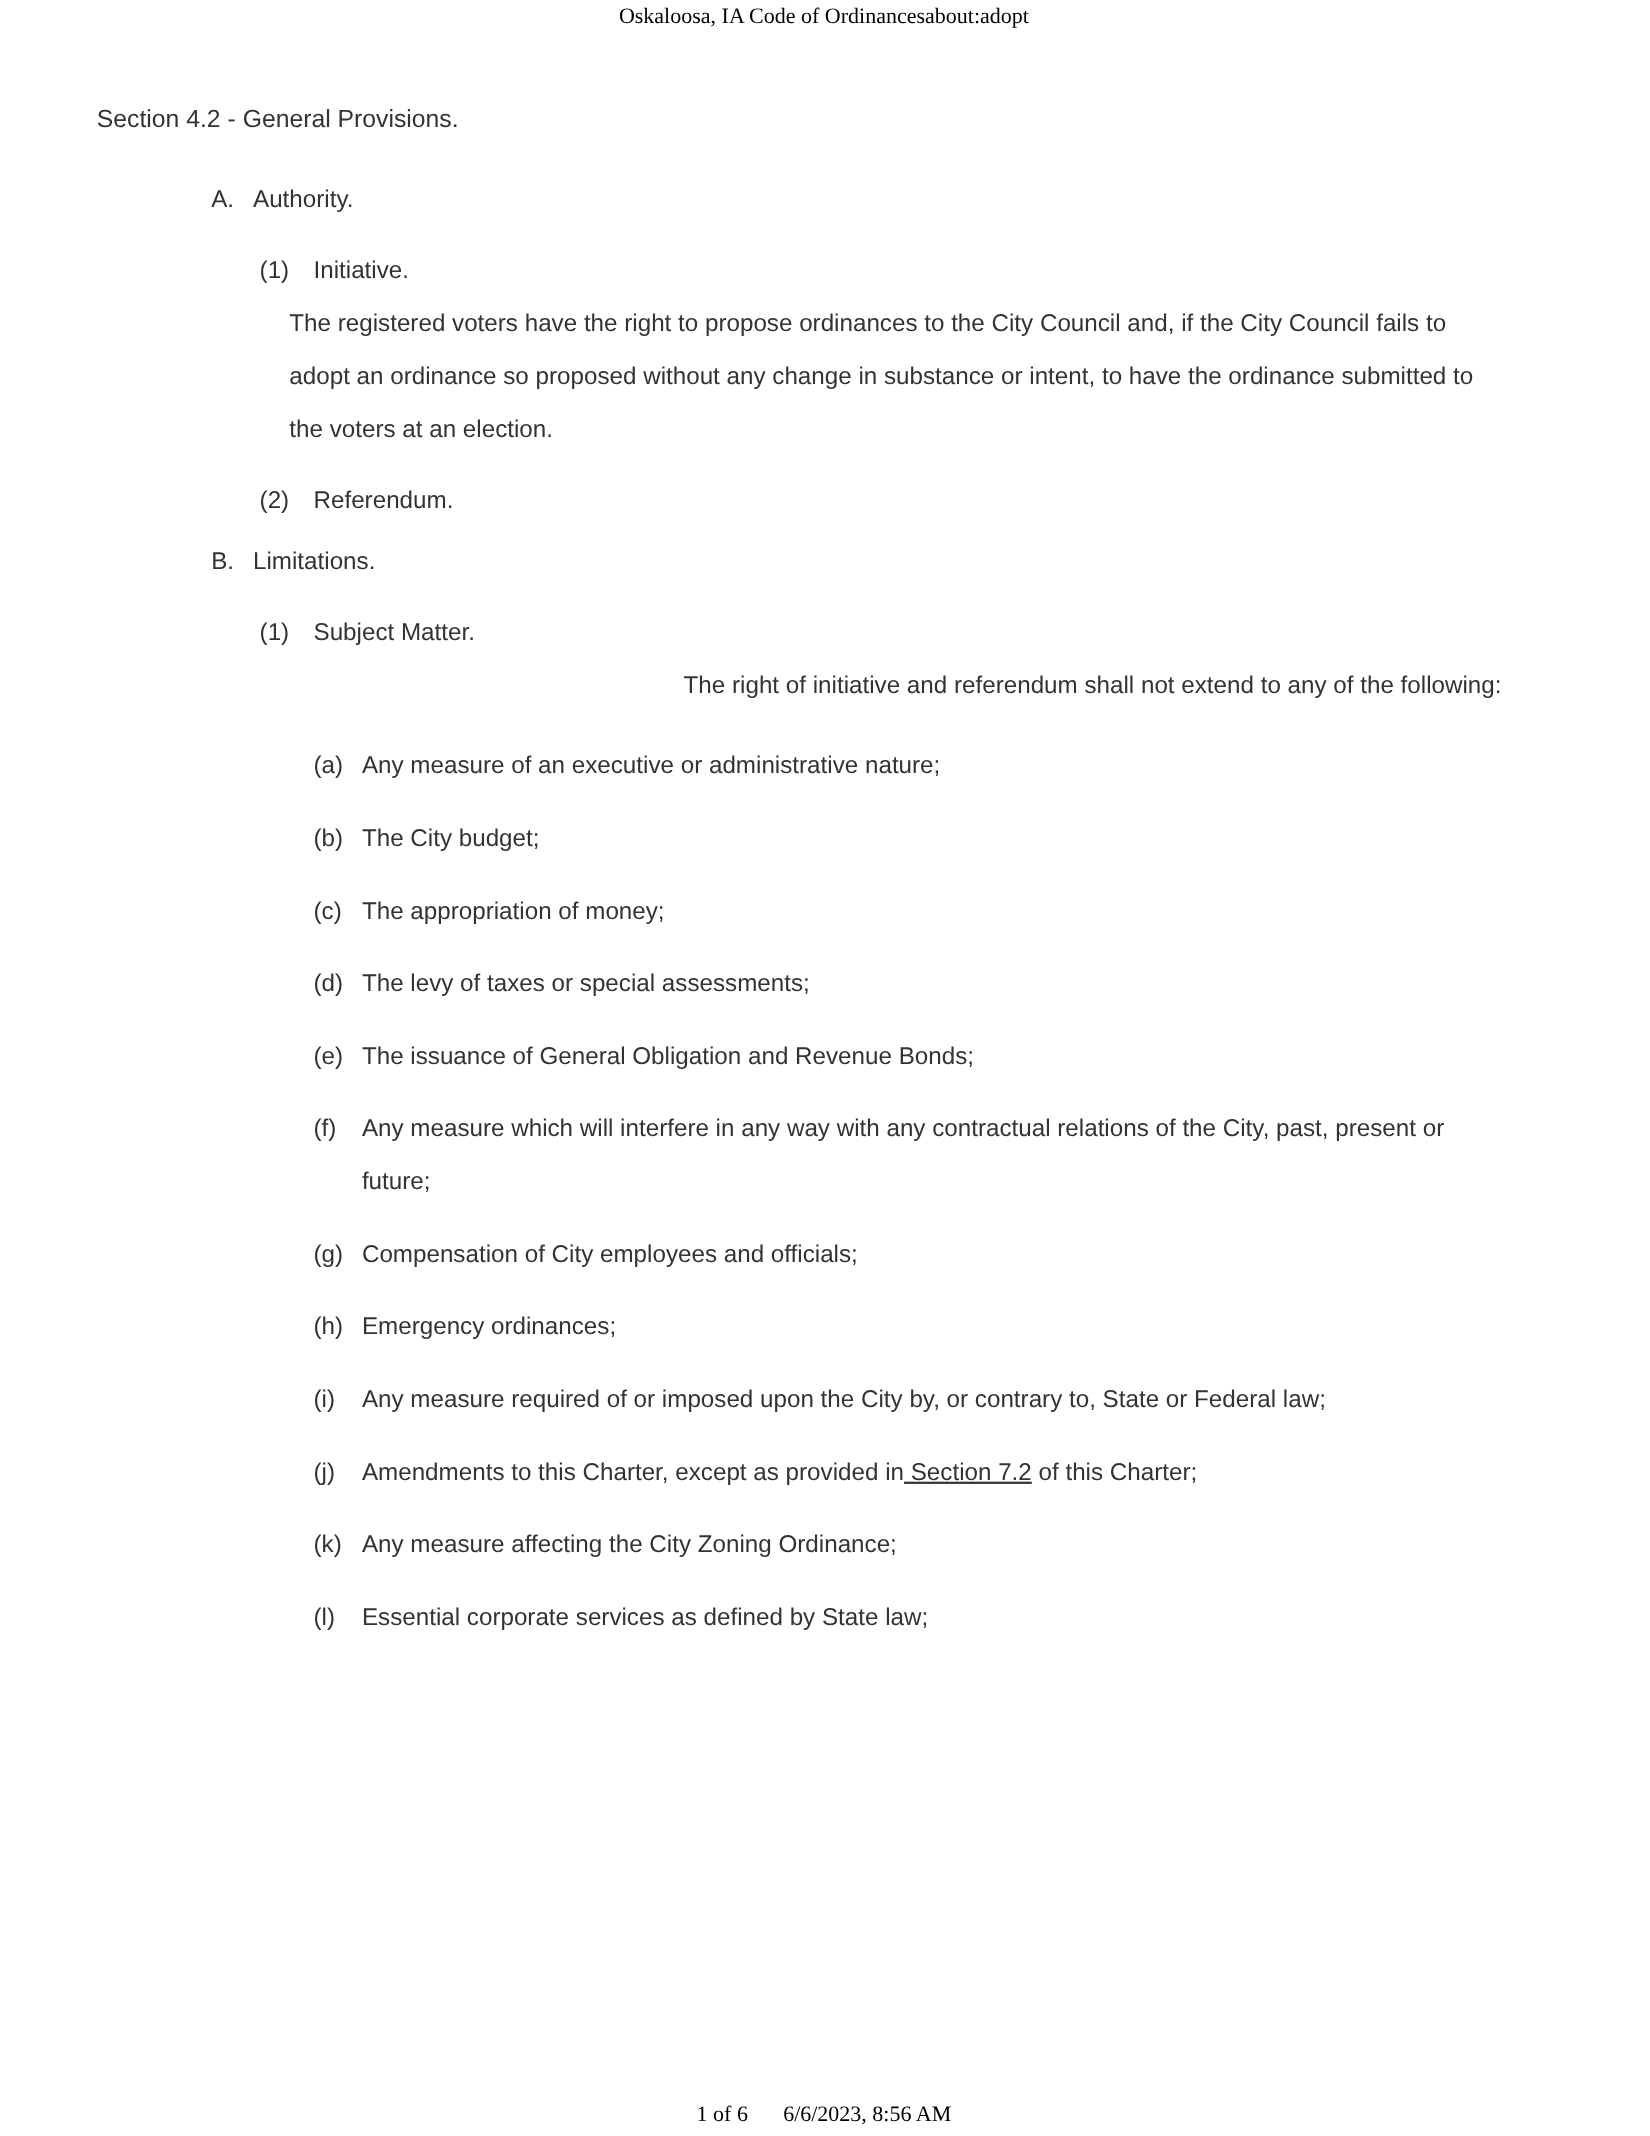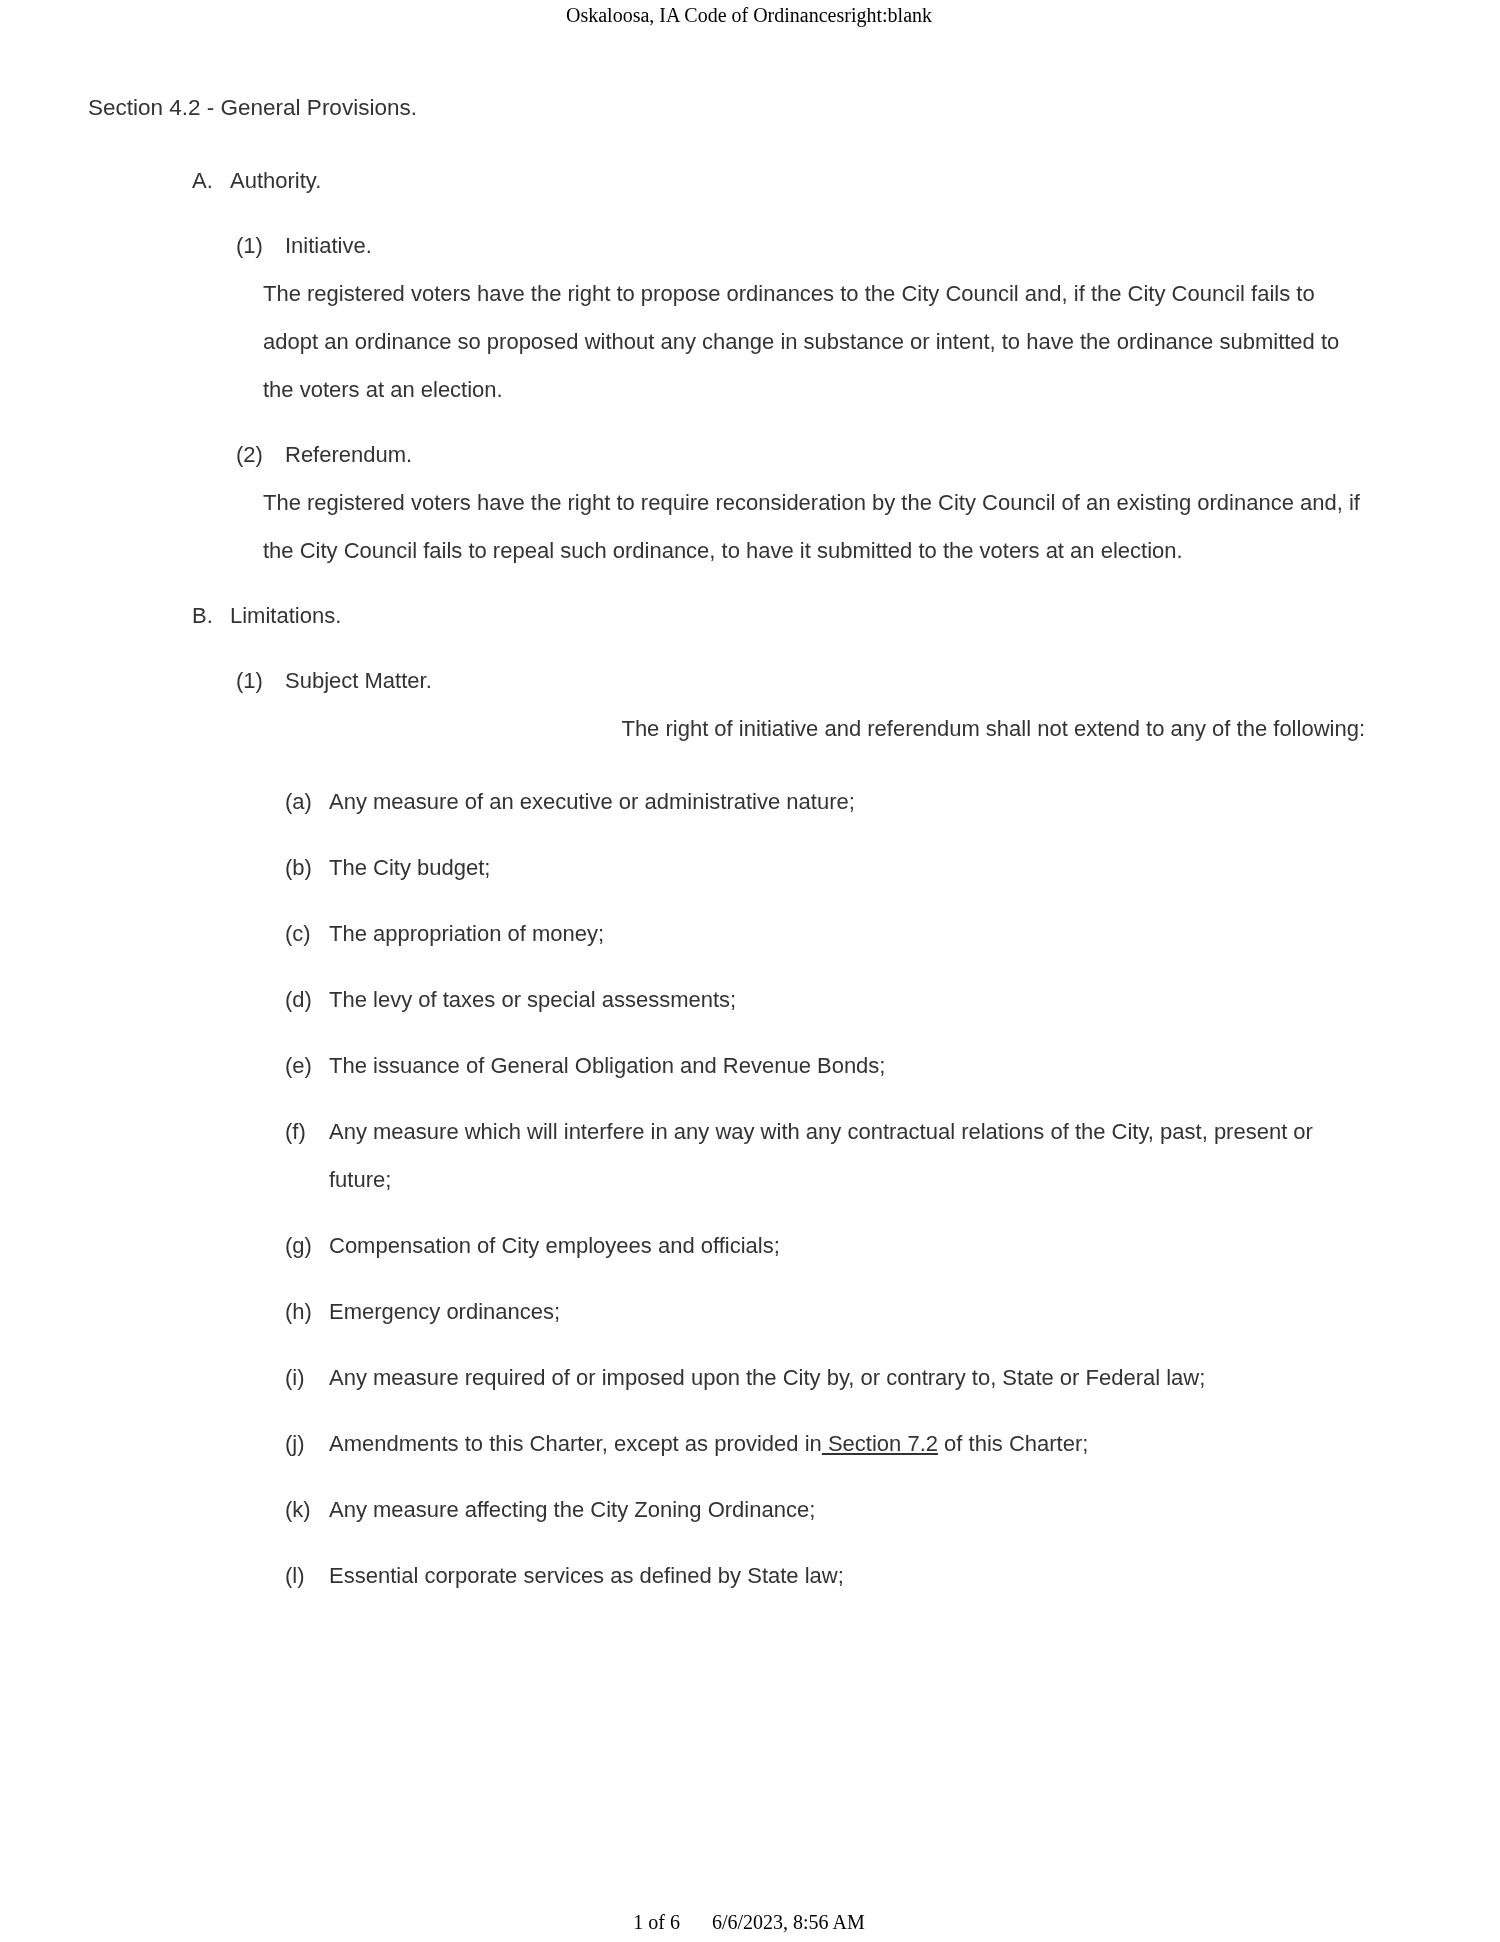--- a/index.html
+++ b/index.html
@@ -76,21 +76,21 @@
     cursor: pointer;
   }
 </style>
 </head>
 <body>
 
 <div class="page">
 
   <div class="chrome header">
     <span>Oskaloosa, IA Code of Ordinances</span>
-    <span>right:blank</span>
+    <span>about:adopt</span>
   </div>
 
   <div class="doc">
 
 
     <div class="section-title">Section 4.2 - General Provisions.</div>
 
     <div class="part">
       <div class="part-heading">
         <span class="lbl">A.</span>
@@ -103,21 +103,20 @@
           <span>Initiative.</span>
         </div>
         <div class="num-body">The registered voters have the right to propose ordinances to the City Council and, if the City Council fails to adopt an ordinance so proposed without any change in substance or intent, to have the ordinance submitted to the voters at an election.</div>
       </div>
 
       <div class="num-item">
         <div class="num-heading">
           <span class="lbl">(2)</span>
           <span>Referendum.</span>
         </div>
-        <div class="num-body">The registered voters have the right to require reconsideration by the City Council of an existing ordinance and, if the City Council fails to repeal such ordinance, to have it submitted to the voters at an election.</div>
       </div>
     </div>
 
     <div class="part">
       <div class="part-heading">
         <span class="lbl">B.</span>
         <span>Limitations.</span>
       </div>
 
       <div class="num-item">

